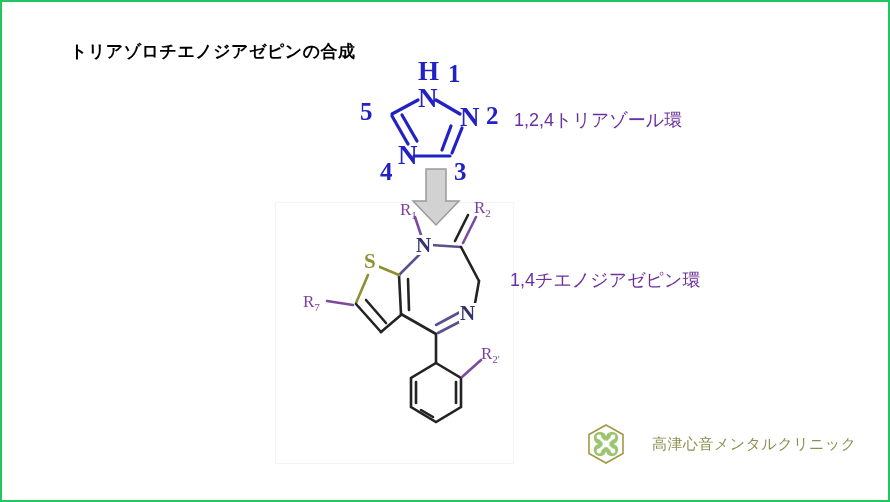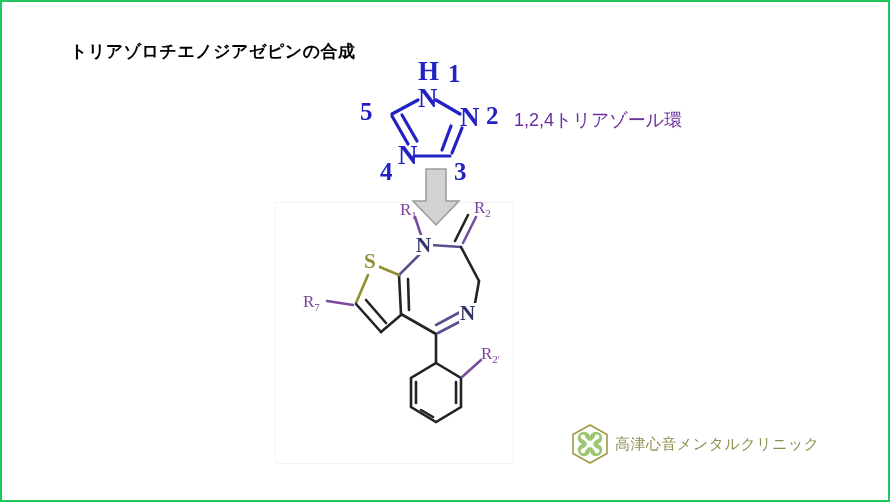--- a/index.html
+++ b/index.html
@@ -66,25 +66,25 @@
   #arrow-svg {
     left: 405px;
     top: 165px;
   }
   #diazepine-svg {
     left: 273px;
     top: 195px;
   }
   #logo {
     position: absolute;
-    left: 566px;
+    left: 582px;
     top: 420px;
     display: flex;
     align-items: center;
-    gap: 3px;
+    gap: 24px;
   }
   #logo-text {
     font-size: 15px;
     color: #8d8d4e;
     letter-spacing: 0.5px;
     white-space: nowrap;
   }
   .atom-blue {
     font-family: "Liberation Serif", serif;
     font-size: 27px;
@@ -258,20 +258,21 @@
     </text>
     <text class="rgroup" x="28" y="110">
       <tspan>R</tspan><tspan class="rsub" dy="4">7</tspan>
     </text>
     <text class="rgroup" x="206" y="162">
       <tspan>R</tspan><tspan class="rsub" dy="4">2'</tspan>
     </text>
   </svg>
 
   <div class="label-purple" id="label-triazole">1,2,4トリアゾール環</div>
+  <div class="label-purple" id="label-thieno">1,4チエノジアゼピン環</div>
 
   <div id="logo">
     <svg width="44" height="44" viewBox="0 0 44 44">
       <polygon points="22,3 39,12.5 39,31.5 22,41 5,31.5 5,12.5" fill="none" stroke="#a09a45" stroke-width="1.6"></polygon>
       <g fill="#8ebe5e" opacity="0.88">
         <ellipse cx="16" cy="16" rx="6.2" ry="6.2"></ellipse>
         <ellipse cx="28" cy="16" rx="6.2" ry="6.2"></ellipse>
         <ellipse cx="16" cy="28" rx="6.2" ry="6.2"></ellipse>
         <ellipse cx="28" cy="28" rx="6.2" ry="6.2"></ellipse>
       </g>

